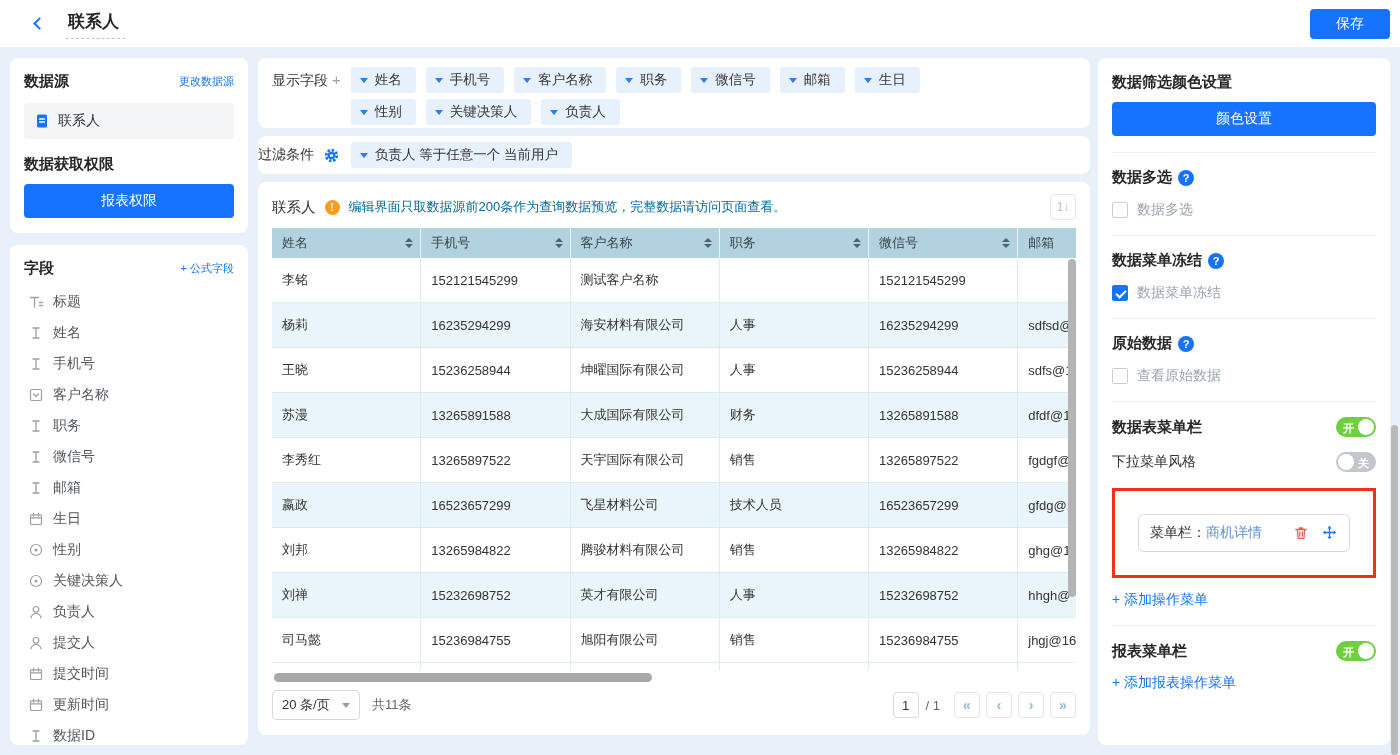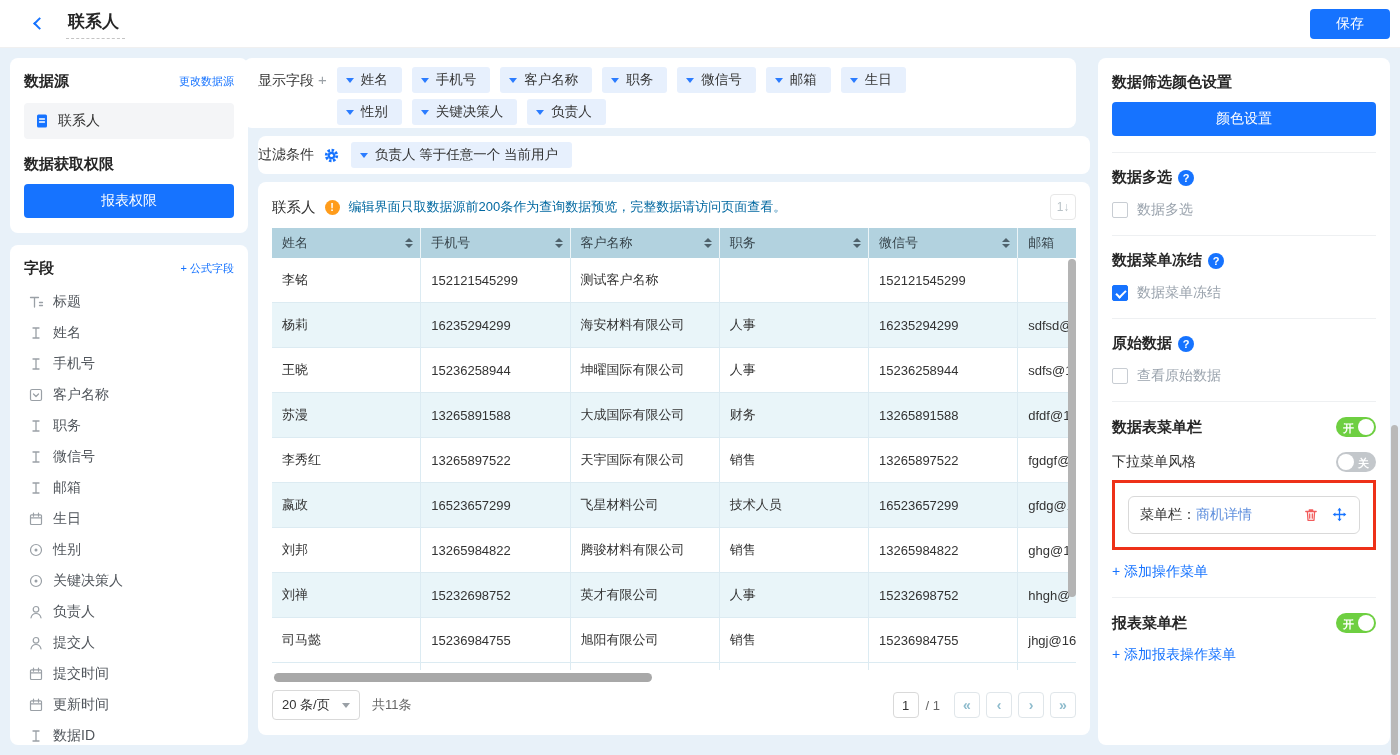--- a/index.html
+++ b/index.html
@@ -31,21 +31,21 @@
   .mt16 { margin-top:16px; }
   .w-btn { margin-top:10px; width:100%; height:34px; font-size:14px; }
 
   .lc2 { left:10px; top:197px; width:238px; height:500px; padding:14px; overflow:hidden; }
   .field-list { margin-top:8px; }
   .field-item { height:31px; display:flex; align-items:center; gap:9px; padding-left:4px; cursor:pointer; }
   .field-item .f-label { font-size:14px; color:#51565c; }
   .f-ic { width:16px; height:16px; display:inline-flex; }
 
   
-  .mcA { left:244px; top:10px; width:832px; height:70px; padding:9px 14px; display:flex; gap:10px; }
+  .mcA { left:258px; top:10px; width:832px; height:70px; padding:9px 14px; display:flex; gap:10px; }
   .df-label { font-size:14px; color:#333; line-height:26px; white-space:nowrap; }
   .df-plus { color:#9aa0a6; font-size:15px; margin-left:4px; cursor:pointer; }
   .chip-rows { flex:1; }
   .chip-row { display:flex; gap:10px; margin-bottom:6px; }
   .chip { height:26px; background:#e7f0fd; border-radius:3px; display:inline-flex; align-items:center;
     gap:7px; padding:0 14px 0 9px; font-size:13.5px; color:#333; cursor:pointer; white-space:nowrap; }
   .caret-down { width:0; height:0; border-left:4.5px solid transparent; border-right:4.5px solid transparent;
     border-top:5.5px solid #2b7cff; }
 
   .mcB { left:258px; top:88px; width:832px; height:38px; padding:0 0; display:flex; align-items:center; gap:10px; }
@@ -113,21 +113,21 @@
   .switch .knob { position:absolute; top:2px; width:16px; height:16px; border-radius:50%; background:#fff; }
   .switch .sw-label { position:absolute; top:3.5px; font-size:11px; font-weight:700; color:#fff; font-style:normal; }
   .switch.on { background:#6ecf41; }
   .switch.on .knob { right:2px; }
   .switch.on .sw-label { left:7px; }
   .switch.off { background:#c3c7cb; }
   .switch.off .knob { left:2px; }
   .switch.off .sw-label { right:7px; }
   .sub-row { margin-top:15px; display:flex; align-items:center; justify-content:space-between; }
   .sub-label { font-size:14px; color:#333; }
-  .redbox { margin-top:8px; border:3px solid #ee3118; padding:13px; }
+  .redbox { margin-top:16px; border:3px solid #ee3118; padding:23px; }
   .menu-item-row { height:38px; border:1px solid #d9d9d9; border-radius:6px; background:#fff;
     display:flex; align-items:center; padding:0 11px; }
   .mi-prefix { font-size:14px; color:#333; }
   .mi-value { font-size:14px; color:#5f8fdd; }
   .mi-icons { margin-left:auto; display:flex; align-items:center; gap:13px; }
   .mi-ic { width:16px; height:16px; display:inline-flex; cursor:pointer; }
   .add-link { margin-top:13px; font-size:14px; color:#1673ff; cursor:pointer; }
 
   .page-scrollbar { position:absolute; right:2px; top:377px; width:7px; height:330px; background:#b9b9b9;
     border-radius:3.5px; }

